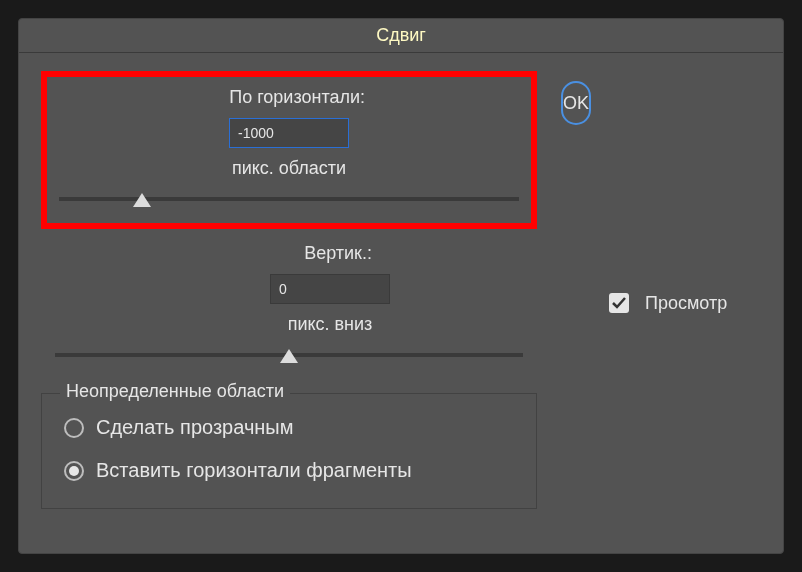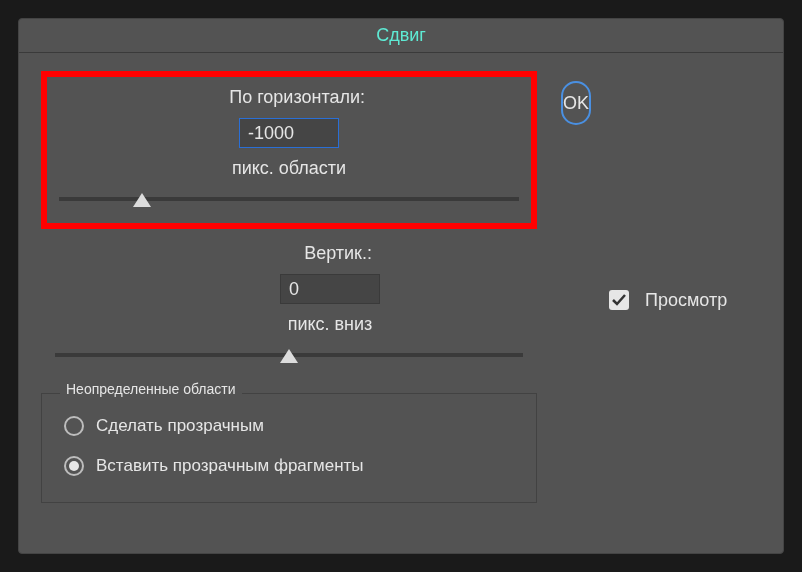--- a/index.html
+++ b/index.html
@@ -20,21 +20,21 @@
     border: 1px solid #444;
     border-radius: 4px;
     position: relative;
   }
   .titlebar {
     height: 34px;
     border-bottom: 1px solid #3a3a3a;
     display: flex;
     align-items: center;
     justify-content: center;
-    color: #5eead4;
+    color: #fef9c3;
     font-size: 18px;
   }
   .body {
     display: flex;
     padding: 18px 22px 22px 22px;
     gap: 24px;
   }
   .main-col {
     flex: 1;
   }
@@ -58,24 +58,24 @@
   }
   .field-label {
     color: #e6e6e6;
     font-size: 18px;
     text-align: right;
   }
   .field-input {
     background: #454545;
     border: 1px solid #3a3a3a;
     color: #e6e6e6;
-    font-size: 18px;
+    font-size: 14px;
     height: 30px;
     padding: 0 8px;
-    width: 100px;
+    width: 120px;
   }
   .field-input.focused {
     border: 1px solid #2a6fd6;
   }
   .field-unit {
     color: #e6e6e6;
     font-size: 18px;
   }
   .slider-track {
     position: relative;
@@ -145,21 +145,21 @@
     position: relative;
     margin-top: 6px;
   }
   .legend {
     position: absolute;
     top: -13px;
     left: 18px;
     background: #535353;
     padding: 0 6px;
     color: #e6e6e6;
-    font-size: 14px;
+    font-size: 18px;
   }
   .radio-row {
     display: flex;
     align-items: center;
     gap: 12px;
     margin-bottom: 20px;
     cursor: pointer;
   }
   .radio-row:last-child { margin-bottom: 0; }
   .radio {
@@ -171,21 +171,21 @@
     align-items: center;
     justify-content: center;
   }
   .radio.selected::after {
     content: "";
     width: 10px;
     height: 10px;
     background: #e6e6e6;
     border-radius: 50%;
   }
-  .radio-label { color: #e6e6e6; font-size: 17px; }
+  .radio-label { color: #e6e6e6; font-size: 20px; }
 </style>
 </head>
 <body>
 
 <div class="dialog">
   <div class="titlebar">
     <span>Сдвиг</span>
   </div>
   <div class="body">
     <div class="main-col">
@@ -216,21 +216,21 @@
 
       <div class="fieldset">
         <div class="legend">Неопределенные области</div>
 
         <div class="radio-row">
           <div class="radio"></div>
           <span class="radio-label">Сделать прозрачным</span>
         </div>
         <div class="radio-row">
           <div class="radio selected"></div>
-          <span class="radio-label">Вставить прозрачным фрагменты</span>
+          <span class="radio-label">Вставить горизонтали фрагменты</span>
         </div>
       </div>
 
     </div>
 
     <div class="side-col">
       <button class="btn btn-primary">
         <span>OK</span>
       </button>
       <div class="check-row">

